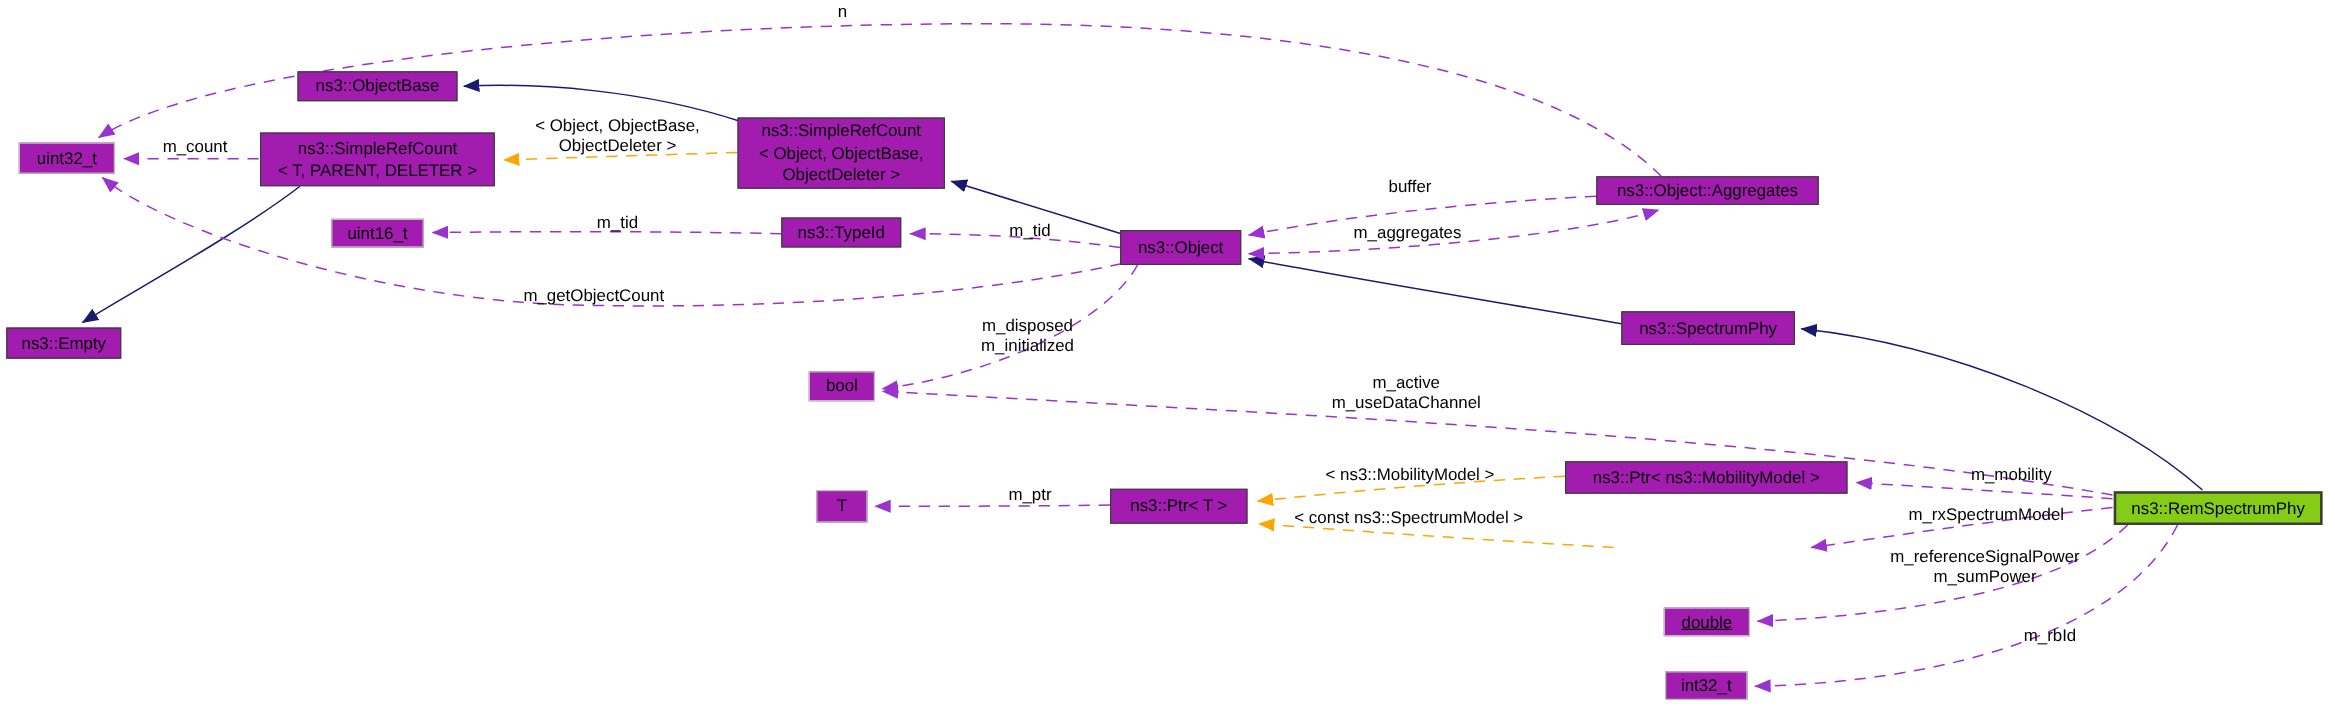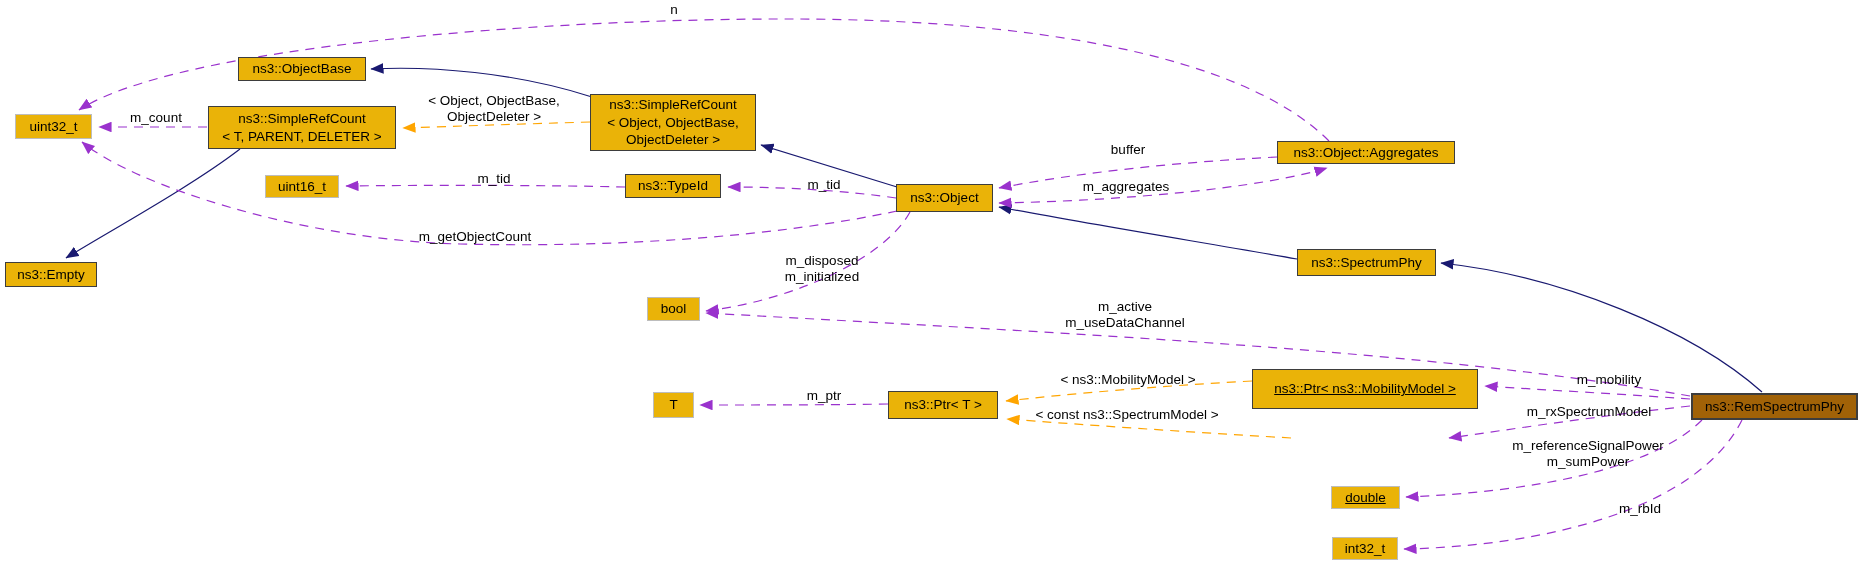--- a/index.html
+++ b/index.html
@@ -5,25 +5,25 @@
   html,body { margin:0; padding:0; background:#ffffff; }
   #graph {
     position:relative; width:1868px; height:569px; background:#ffffff;
     font-family:"Liberation Sans", sans-serif; overflow:hidden;
   }
   #edges { position:absolute; left:0; top:0; z-index:1; }
   .node {
     position:absolute; z-index:2; box-sizing:border-box;
     display:flex; align-items:center; justify-content:center;
     text-align:center; white-space:pre-line;
-    background:#eab308; border:1.4px solid #3d3d3d; color:#000;
+    background:#a21caf; border:1.4px solid #3d3d3d; color:#000;
     font-size:13.5px; line-height:1.3; padding:0 2px;
   }
   .node.primitive { border:1px solid #bdbdbd; }
-  .node.current   { background:#a16207; border-width:2px; }
+  .node.current   { background:#84cc16; border-width:2px; }
   .elabel {
     position:absolute; z-index:3; transform:translate(-50%,-50%);
     white-space:pre; text-align:center; color:#000;
     font-size:13.5px; line-height:1.22;
   }
   .edge { fill:none; stroke-width:1.2px; }
   .edge.inherit  { stroke:#191970; }
   .edge.usage    { stroke:#9a32cd; stroke-dasharray:9,7; }
   .edge.template { stroke:#ffa500; stroke-dasharray:9,7; }
 </style>
@@ -83,21 +83,21 @@
   <div class="node" style="left:590px;top:94px;width:166px;height:57px;">ns3::SimpleRefCount
 &lt; Object, ObjectBase,
 ObjectDeleter &gt;</div>
   <div class="node" style="left:625px;top:174px;width:96px;height:24px;">ns3::TypeId</div>
   <div class="node" style="left:896px;top:184px;width:97px;height:28px;">ns3::Object</div>
   <div class="node" style="left:1277px;top:141px;width:178px;height:23px;">ns3::Object::Aggregates</div>
   <div class="node" style="left:1297px;top:249px;width:139px;height:27px;">ns3::SpectrumPhy</div>
   <div class="node primitive" style="left:647px;top:297px;width:53px;height:24px;">bool</div>
   <div class="node primitive" style="left:653px;top:392px;width:41px;height:26px;">T</div>
   <div class="node" style="left:888px;top:391px;width:110px;height:28px;">ns3::Ptr&lt; T &gt;</div>
-  <div class="node" style="left:1252px;top:369px;width:226px;height:40px;text-decoration:underline;">ns3::Ptr&lt; ns3::MobilityModel &gt;</div>
+  <div class="node" style="left:1252px;top:369px;width:226px;height:26px;">ns3::Ptr&lt; ns3::MobilityModel &gt;</div>
   <div class="node primitive" style="left:1331px;top:486px;width:69px;height:23px;text-decoration:underline;">double</div>
   <div class="node primitive" style="left:1332px;top:537px;width:66px;height:23px;">int32_t</div>
   <div class="node current" style="left:1691px;top:393px;width:167px;height:27px;">ns3::RemSpectrumPhy</div>
 
   <div class="elabel" style="left:674px;top:10px;">n</div>
   <div class="elabel" style="left:156px;top:118px;">m_count</div>
   <div class="elabel" style="left:494px;top:109px;">&lt; Object, ObjectBase,
 ObjectDeleter &gt;</div>
   <div class="elabel" style="left:494px;top:179px;">m_tid</div>
   <div class="elabel" style="left:475px;top:237px;">m_getObjectCount</div>

